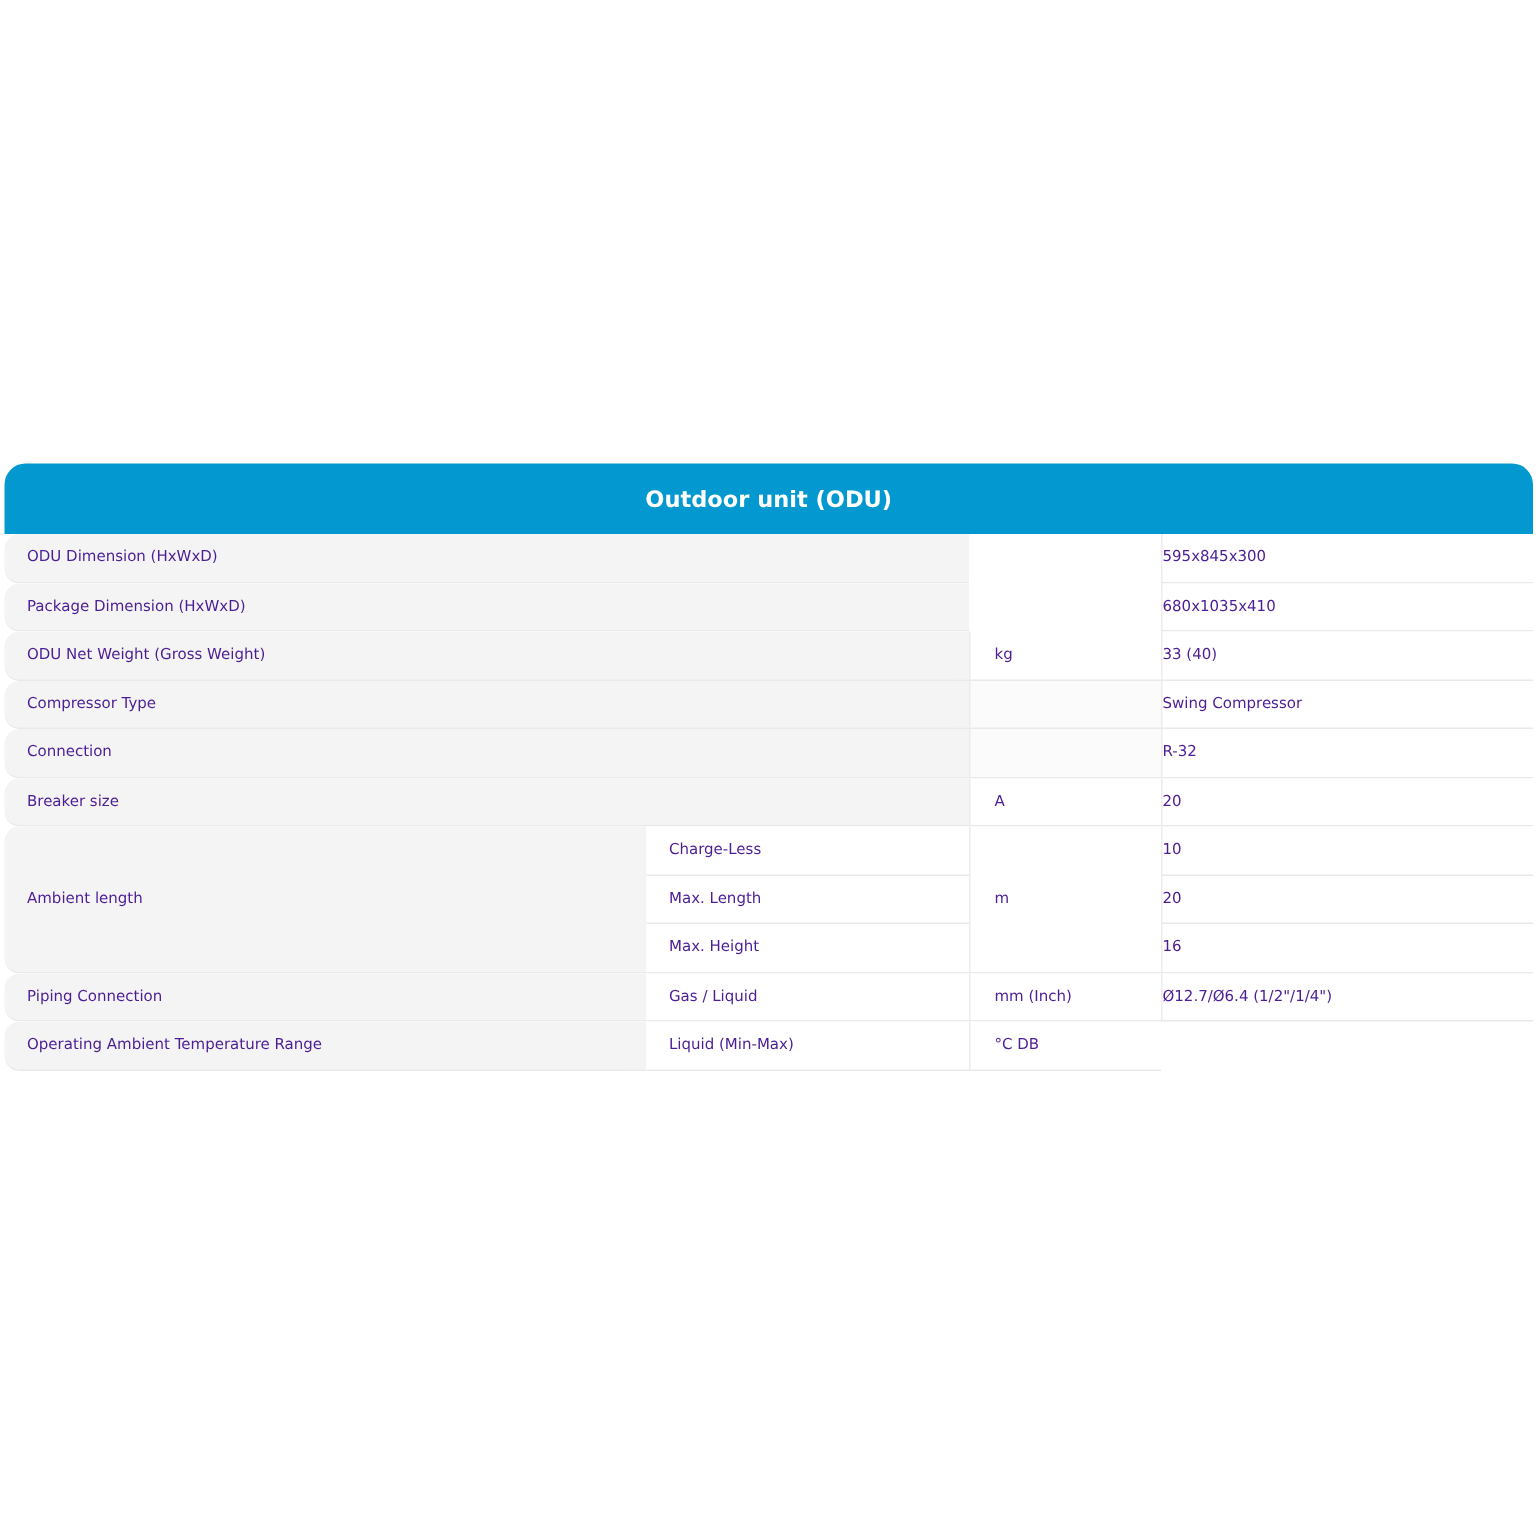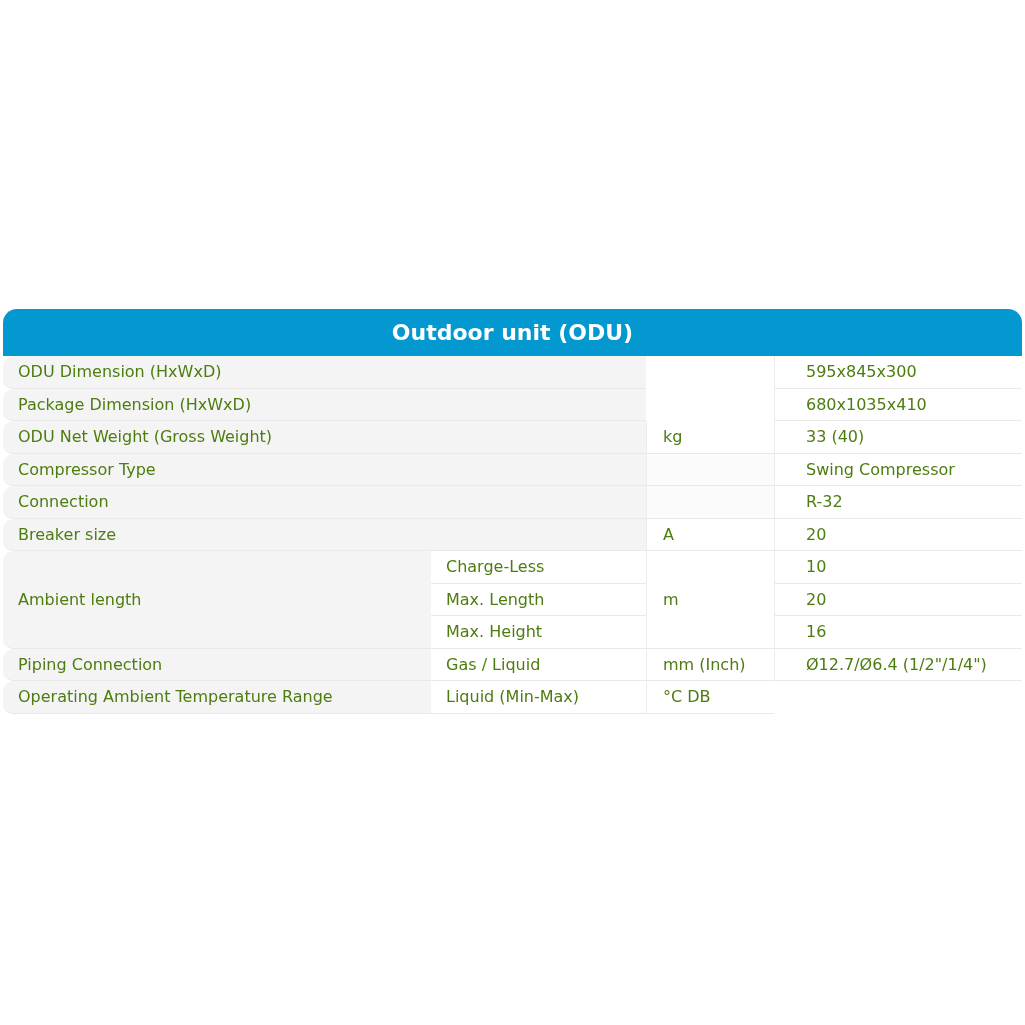--- a/index.html
+++ b/index.html
@@ -1,36 +1,36 @@
 <!DOCTYPE html>
 <html><head>
 <meta charset="utf-8">
 <style>
   html, body { margin: 0; padding: 0; background: #ffffff; }
   body { width: 1025px; height: 1025px; position: relative; font-family: "DejaVu Sans", sans-serif; color: #555; }
   .spec-table { position: absolute; left: 3px; top: 309px; width: 1019px; }
   .header {
     height: 47px; background: #0399d0; border-radius: 14px 14px 0 0;
     display: flex; align-items: center; justify-content: center;
-    color: #fff; font-weight: bold; font-size: 22px;
+    color: #fff; font-weight: bold; font-size: 15px;
   }
   .grid {
     display: grid;
     grid-template-columns: 428px 215px 128px 248px;
     grid-auto-rows: 32.5px;
   }
   .cell {
-    display: flex; align-items: center; font-size: 16px; color: #4d7c0f;
+    display: flex; align-items: center; font-size: 10px; color: #4c1d95;
     box-sizing: border-box; border-bottom: 1.5px solid #e9e9e9;
   }
   .label { background: #f4f4f4; padding-left: 15px; border-radius: 10px 0 0 10px; }
   .label-wide { grid-column: 1 / 3; }
   .sub { background: #fff; padding-left: 15px; }
   .unit { background: #fff; padding-left: 16px; border-left: 1.5px solid #ececec; }
-  .value { background: #fff; padding-left: 31px; border-left: 1.5px solid #ececec; }
+  .value { background: #fff; padding-left: 0; border-left: 1.5px solid #ececec; }
   .unit.gray { background: #fbfbfb; }
 </style>
 </head>
 <body>
 
 <div class="spec-table">
   <div class="header">
     <span>Outdoor unit (ODU)</span>
   </div>
   <div class="grid">

